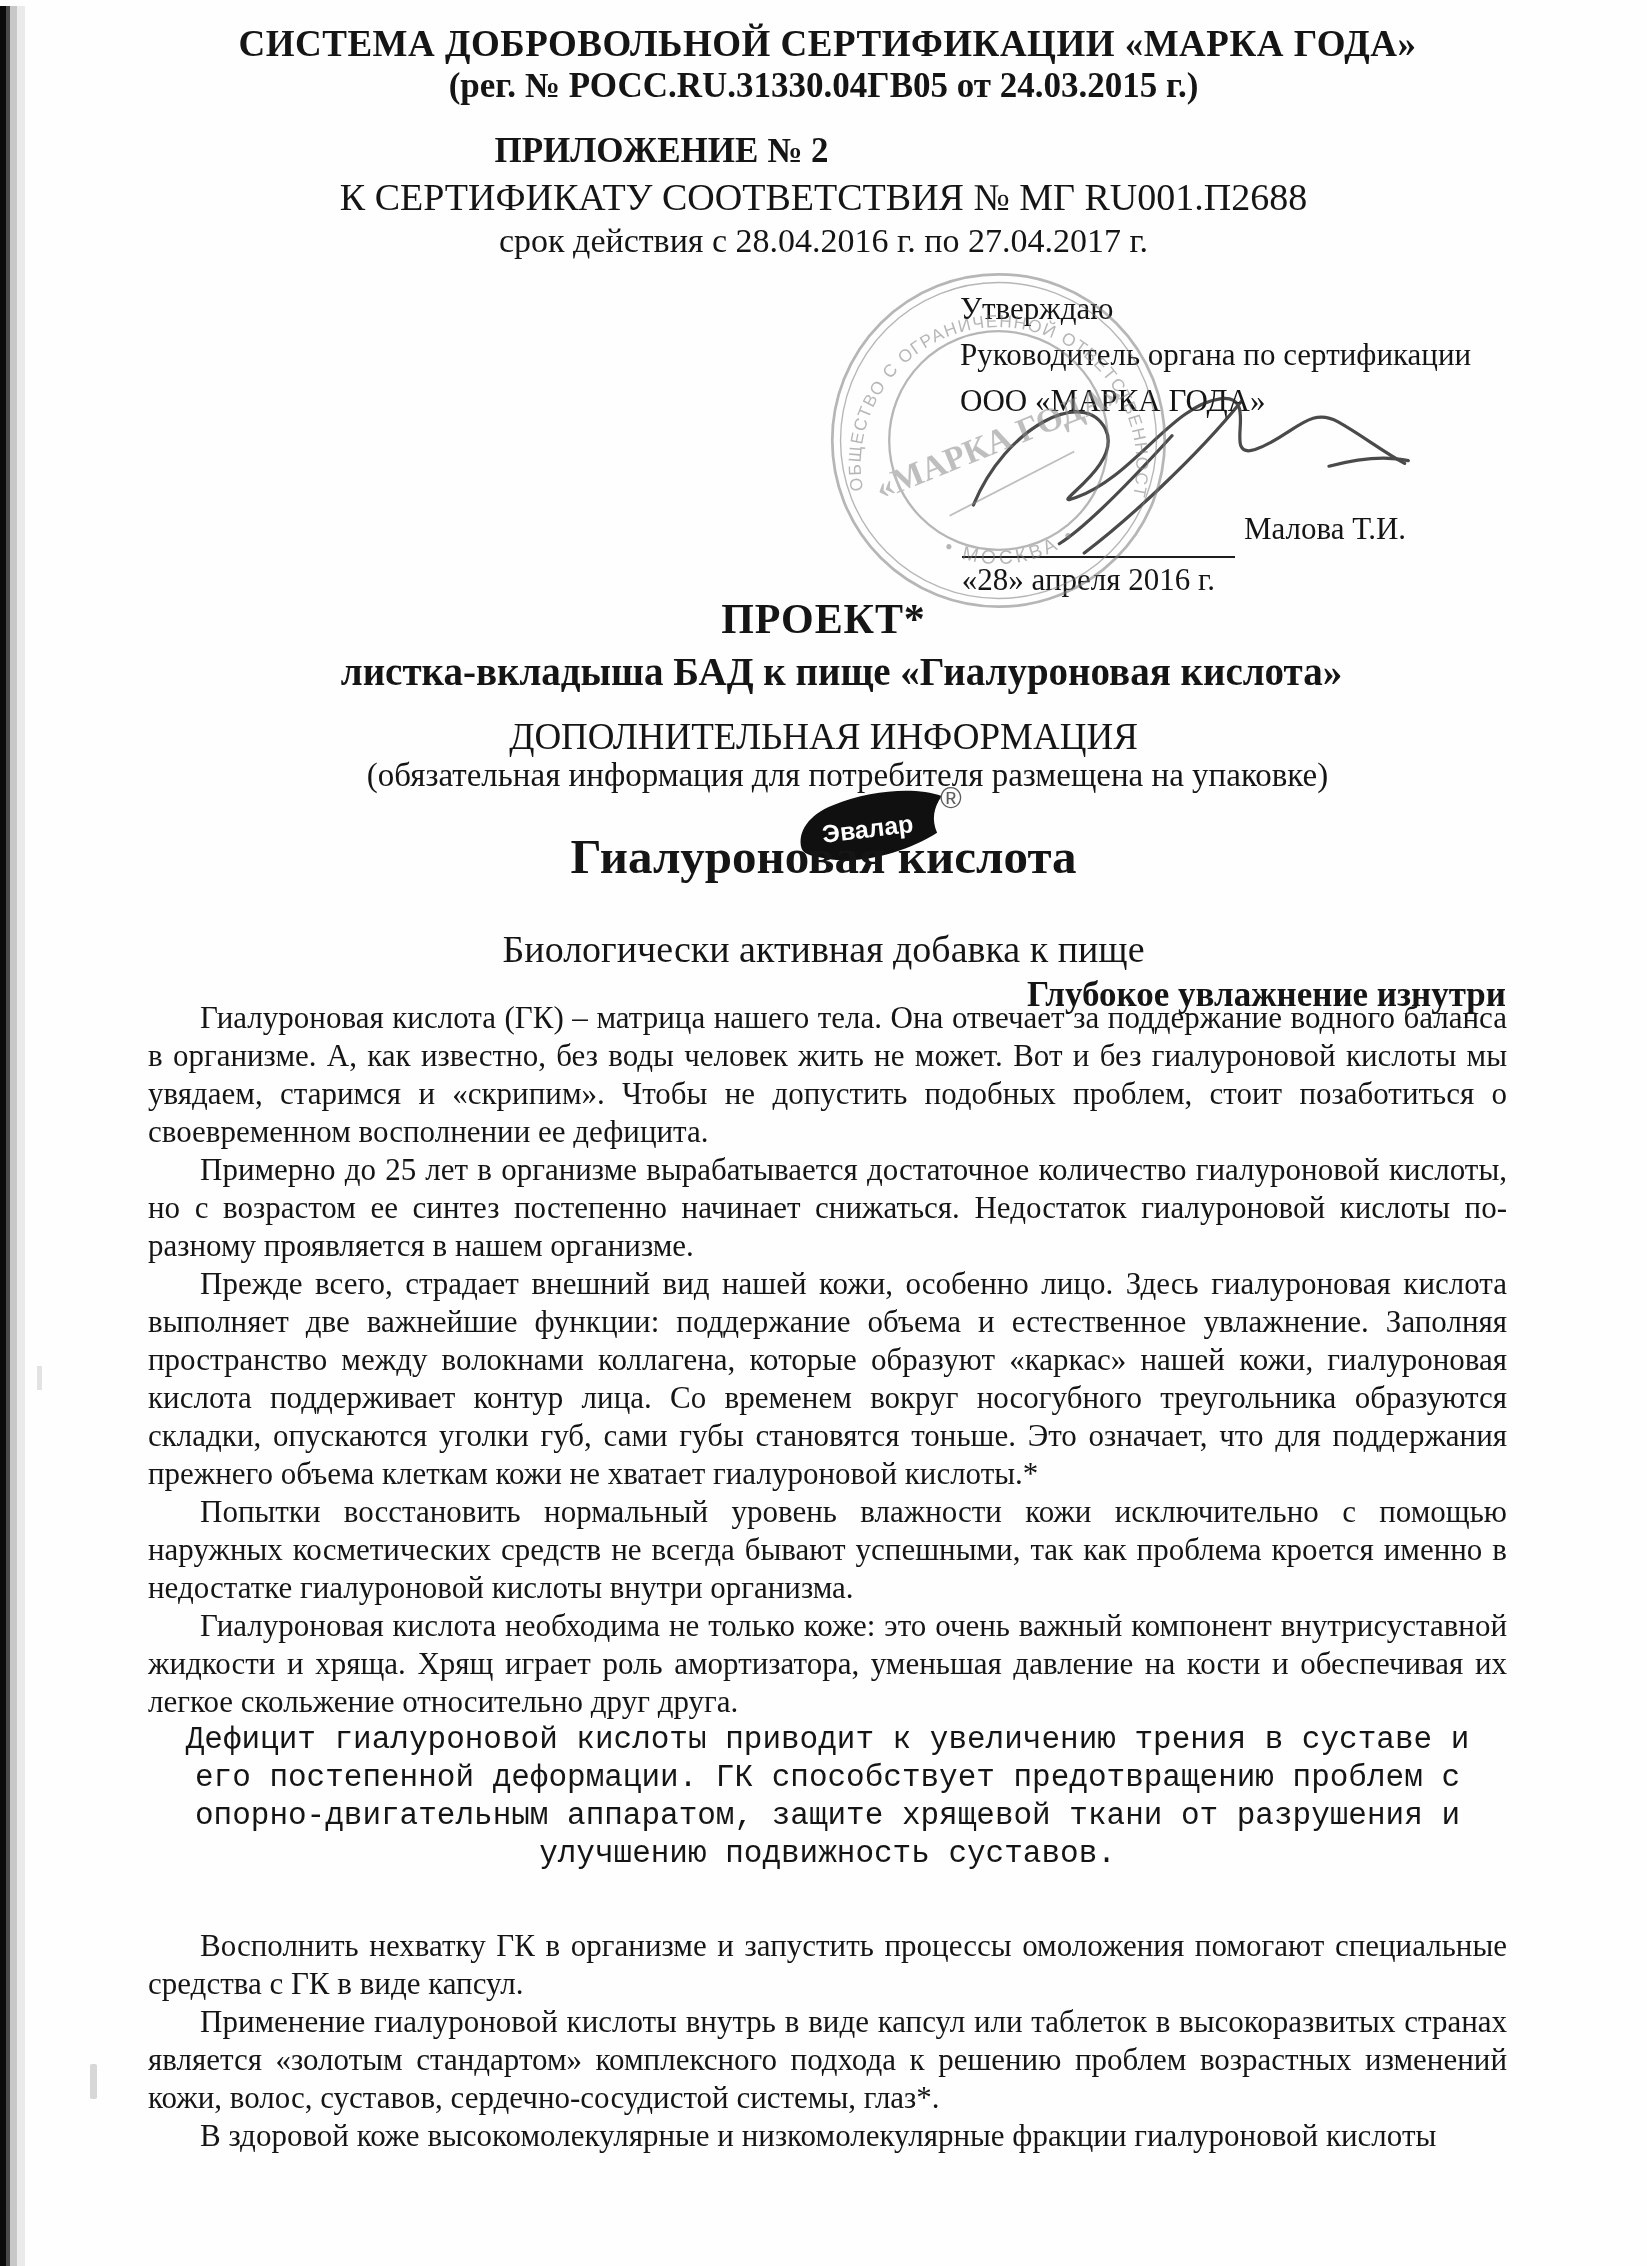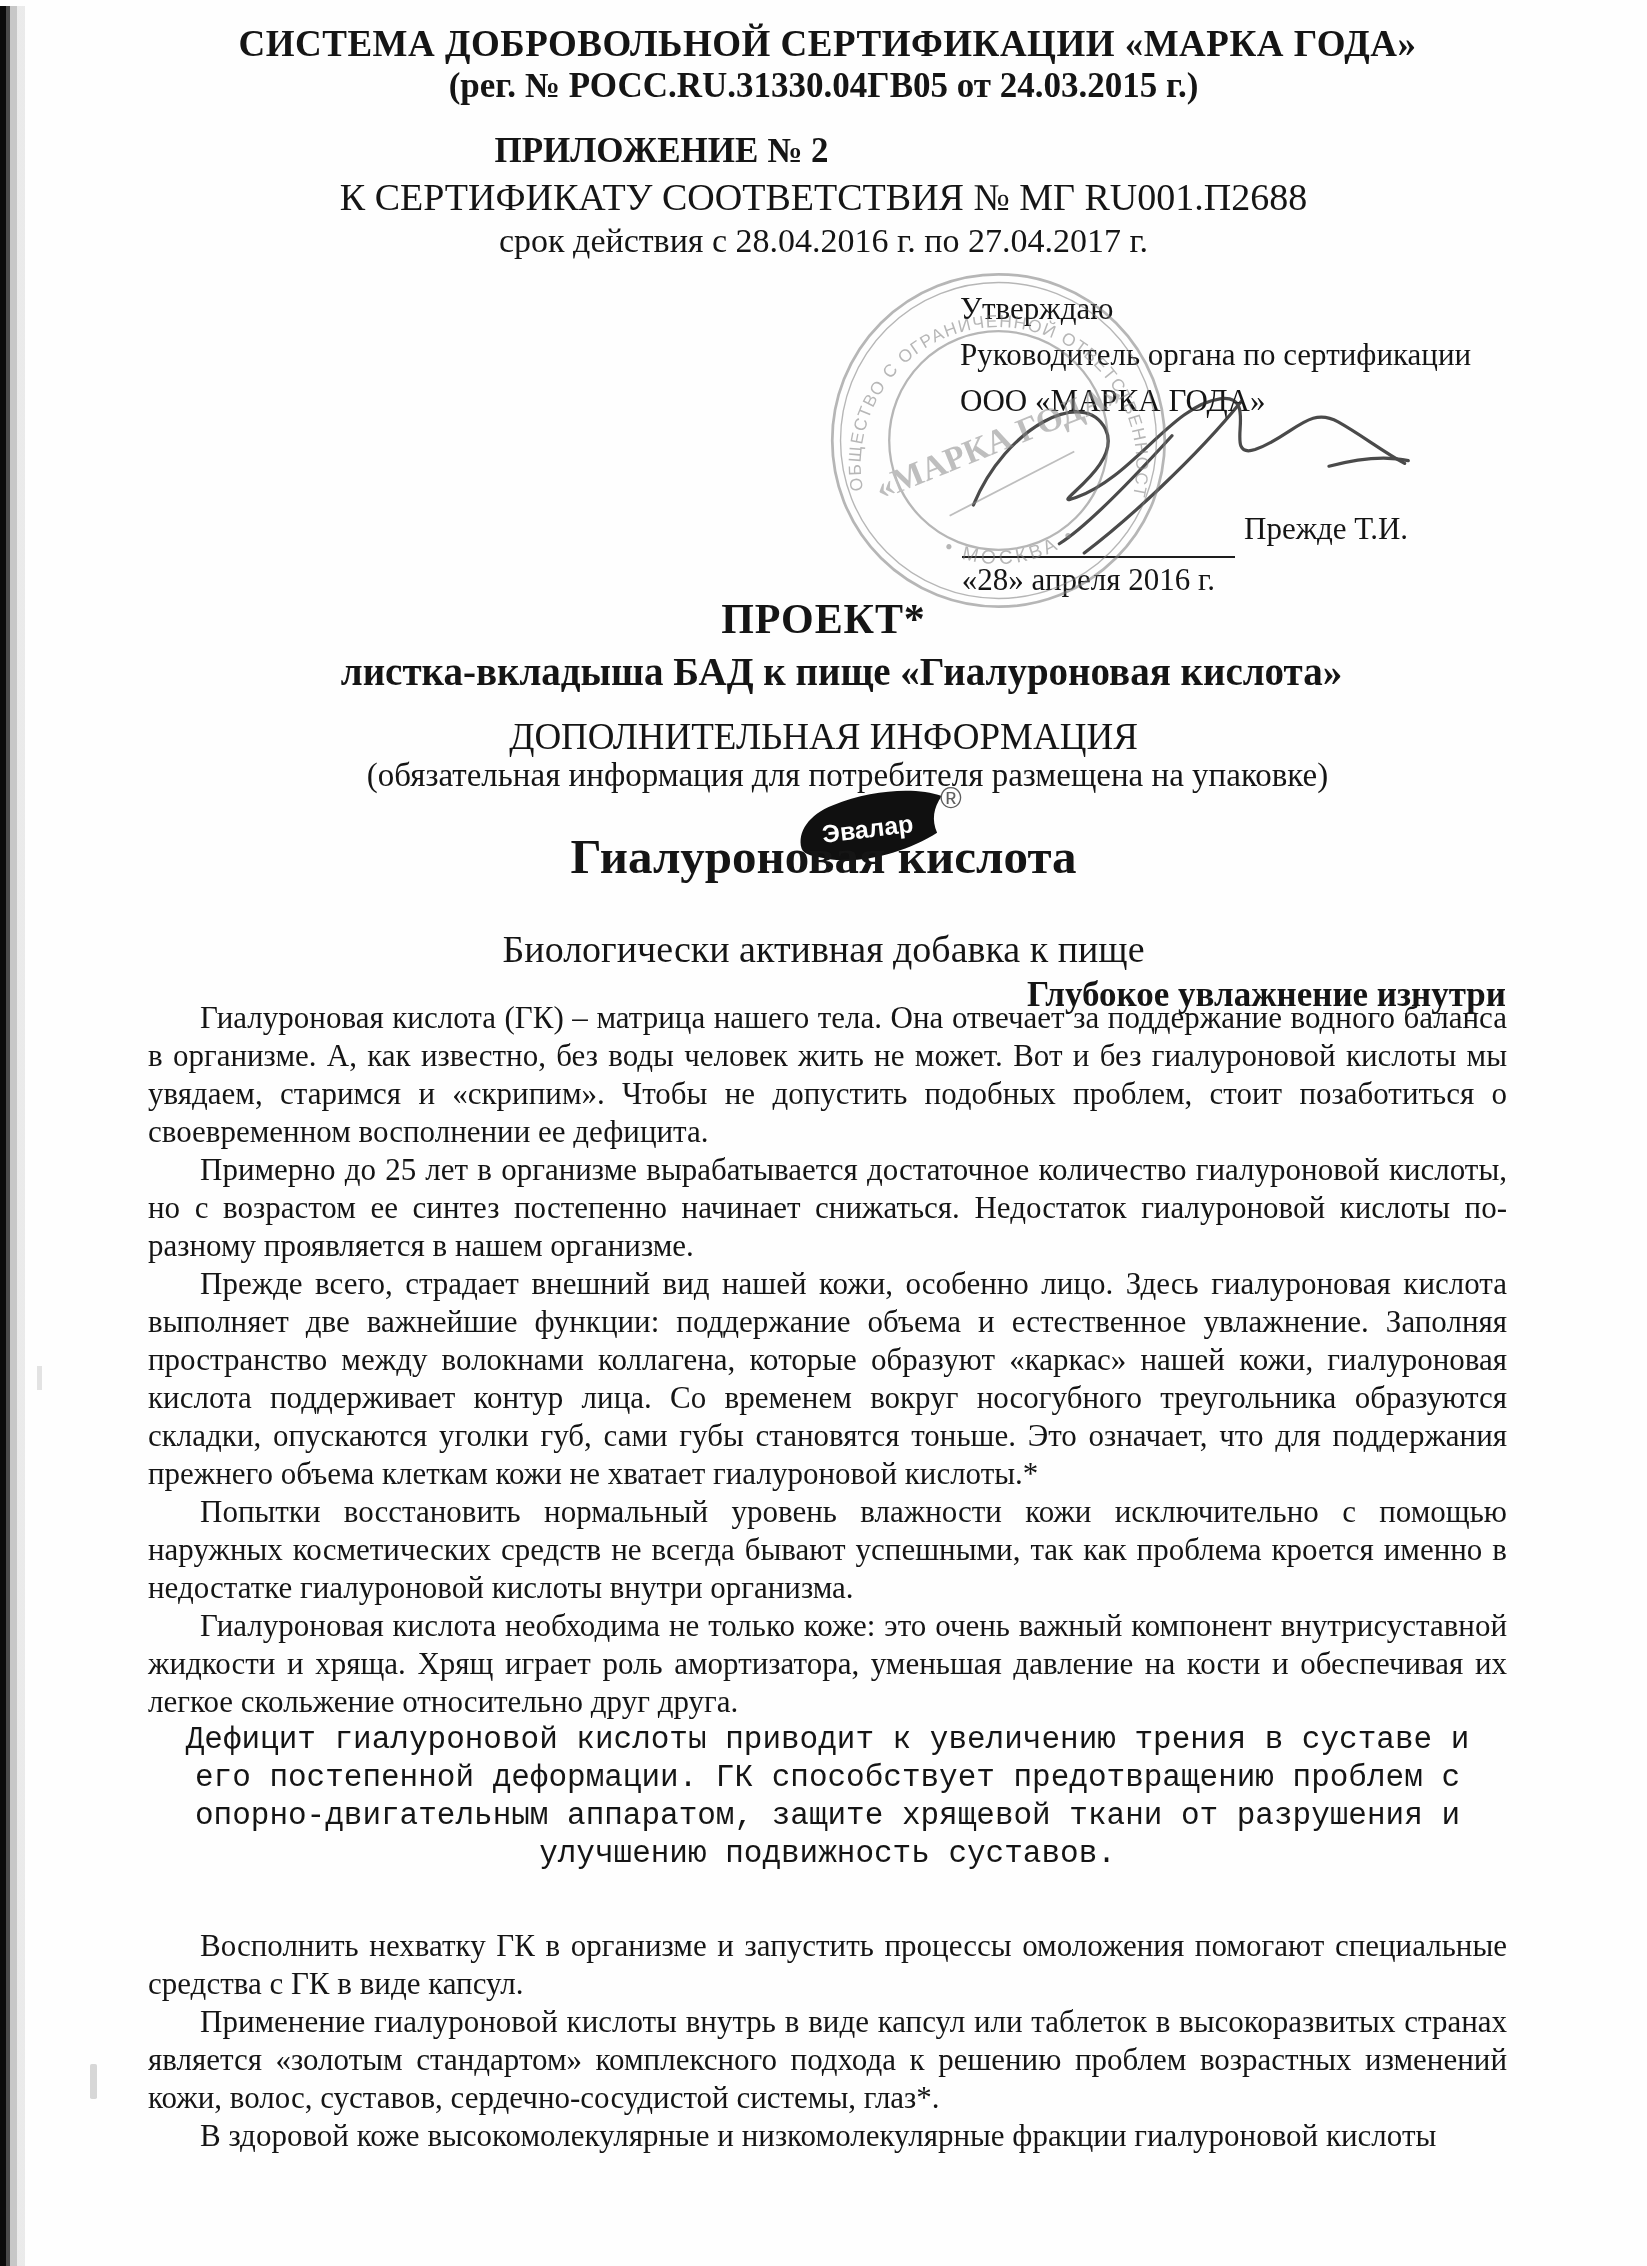--- a/index.html
+++ b/index.html
@@ -66,21 +66,21 @@
     <div class="role">Руководитель органа по сертификации</div>
     <div class="org">ООО «МАРКА ГОДА»</div>
     <svg class="sig-svg" viewBox="0 0 560 235">
       <g fill="none" stroke="#2b2b2b" stroke-width="3.5" stroke-linecap="round" opacity="0.85">
         <path d="M85,170 C120,85 205,42 228,88 C248,128 160,175 196,162 C258,140 300,62 352,55 C398,49 352,122 390,110 C432,95 448,62 480,80 C505,94 528,112 552,125"></path>
         <path d="M375,58 C325,120 250,188 205,222"></path>
         <path d="M300,95 C250,150 205,195 178,212"></path>
         <path d="M470,128 C500,120 530,116 556,122"></path>
       </g>
     </svg>
-    <div class="signer">Прежде Т.И.</div>
+    <div class="signer">Малова Т.И.</div>
     <div class="sigline"></div>
     <div class="date">«28» апреля 2016 г.</div>
   </div>
 
   <svg class="stamp" viewBox="0 0 380 380">
     <defs>
       <path id="arcTop" d="M 45,255 A 150 150 0 1 1 335,255"></path>
       <path id="arcBot" d="M 72,258 A 138 138 0 0 0 308,258"></path>
     </defs>
     <g fill="none" stroke="#7c7c7c">

